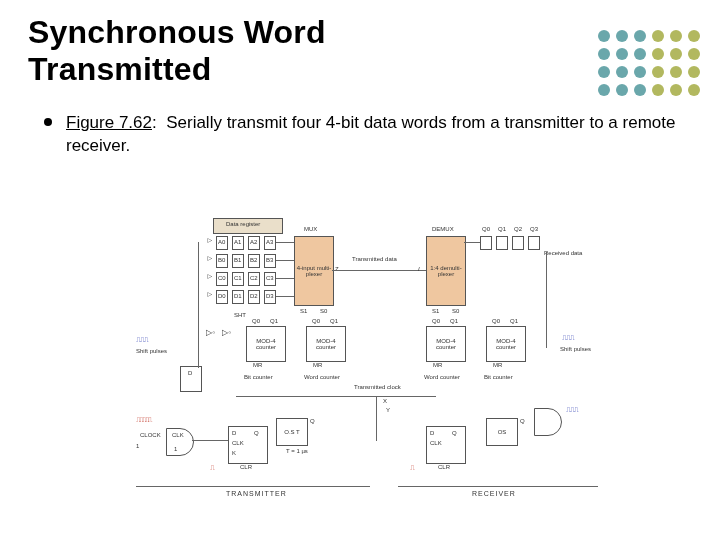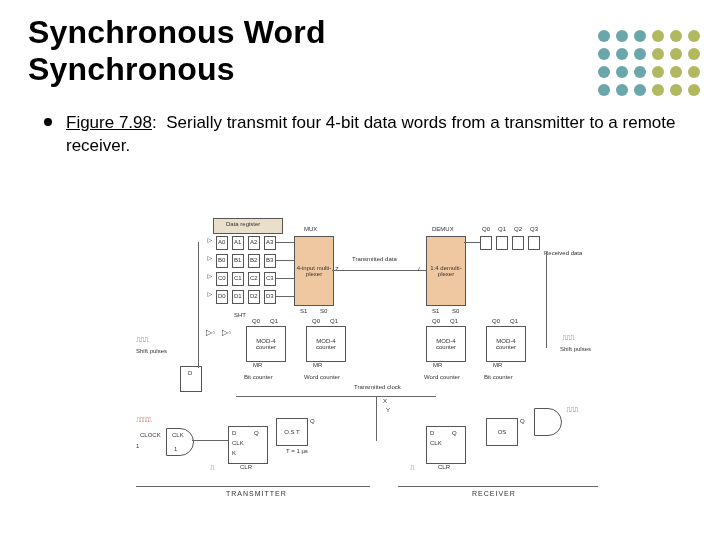--- a/index.html
+++ b/index.html
@@ -86,25 +86,25 @@
   <div class="dot" style="background:#6aa7ab"></div>
     <div class="dot" style="background:#6aa7ab"></div>
     <div class="dot" style="background:#6aa7ab"></div>
   <div class="dot" style="background:#b2b85f"></div>
     <div class="dot" style="background:#b2b85f"></div>
     <div class="dot" style="background:#b2b85f"></div>
 </div>
 
 <div class="title">
   <span>Synchronous Word</span><br>
-  <span>Synchronous</span>
+  <span>Transmitted</span>
 </div>
 
 <div class="body-text">
-  <span class="bullet"></span><span class="fig-ref">Figure 7.98</span><span>:</span>&nbsp;&nbsp;<span>Serially transmit four 4-bit data words from a transmitter to a remote receiver.</span>
+  <span class="bullet"></span><span class="fig-ref">Figure 7.62</span><span>:</span>&nbsp;&nbsp;<span>Serially transmit four 4-bit data words from a transmitter to a remote receiver.</span>
 </div>
 
 <div class="diagram">
 
   <div class="box" style="left:77px; top:0px; width:68px; height:14px; background:#eadfca"></div>
   <div class="lbl" style="left:90px; top:3px">Data register</div>
 
   <div class="reg" style="left:80px; top:18px"></div>
   <div class="reg" style="left:96px; top:18px"></div>
   <div class="reg" style="left:112px; top:18px"></div>

